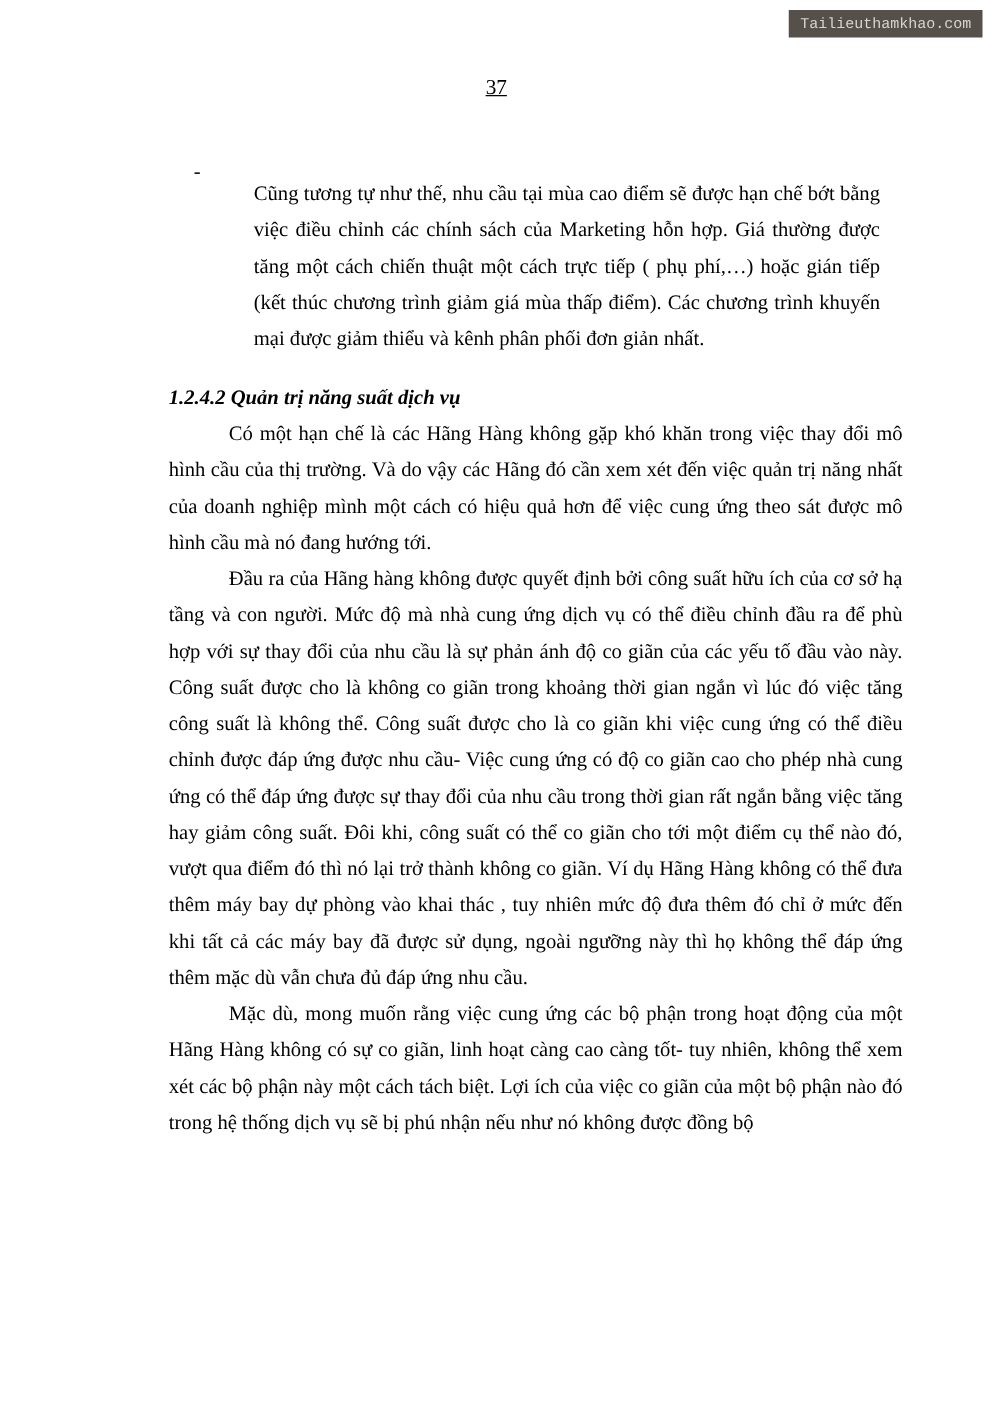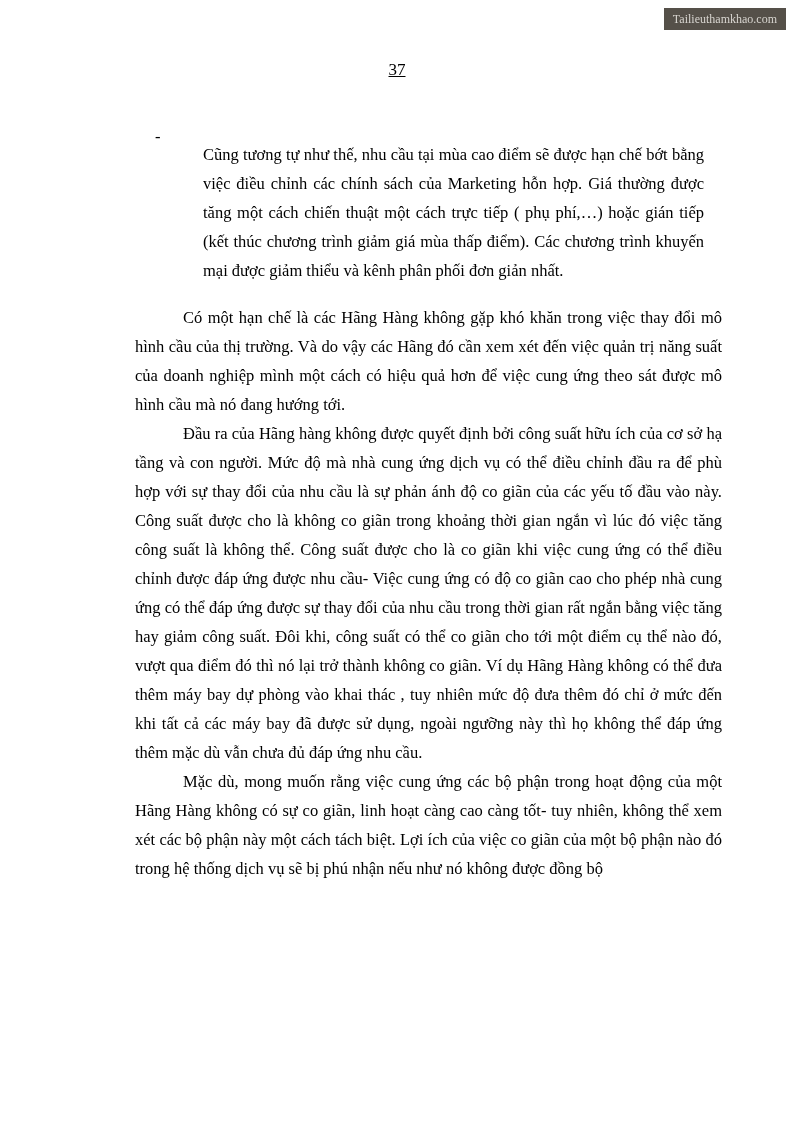--- a/index.html
+++ b/index.html
@@ -12,21 +12,21 @@
     font-family: "Liberation Serif", "DejaVu Serif", serif;
     position: relative;
     overflow: hidden;
   }
   .watermark {
     position: absolute;
     top: 8px;
     right: 8px;
     background: #555049;
     color: #d8d5d0;
-    font-family: Liberation Serif, serif;
+    font-family: Liberation Mono, monospace;
     font-size: 12px;
     line-height: 1;
     padding: 5px 9px;
   }
   .page-number {
     text-align: center;
     padding-top: 60px;
     font-size: 17px;
     text-decoration: underline;
   }
@@ -75,20 +75,21 @@
 <div class="page-number">37</div>
 
 <div class="content">
 
 
   <div class="bullet-row">
     <span class="bullet-marker">-</span>
     <p class="bullet-text">Cũng tương tự như thế, nhu cầu tại mùa cao điểm sẽ được hạn chế bớt bằng việc điều chỉnh các chính sách của Marketing hỗn hợp. Giá thường được tăng một cách chiến thuật một cách trực tiếp ( phụ phí,…) hoặc gián tiếp (kết thúc chương trình giảm giá mùa thấp điểm). Các chương trình khuyến mại được giảm thiểu và kênh phân phối đơn giản nhất.</p>
   </div>
 
+  <h3 class="section-heading">1.2.4.2 Quản trị năng suất dịch vụ</h3>
 
-  <p class="para">Có một hạn chế là các Hãng Hàng không gặp khó khăn trong việc thay đổi mô hình cầu của thị trường. Và do vậy các Hãng đó cần xem xét  đến việc quản trị năng suất của doanh nghiệp mình một cách có hiệu quả hơn để việc cung ứng theo sát được mô hình cầu mà nó đang hướng tới.</p>
+  <p class="para">Có một hạn chế là các Hãng Hàng không gặp khó khăn trong việc thay đổi mô hình cầu của thị trường. Và do vậy các Hãng đó cần xem xét  đến việc quản trị năng nhất của doanh nghiệp mình một cách có hiệu quả hơn để việc cung ứng theo sát được mô hình cầu mà nó đang hướng tới.</p>
 
   <p class="para">Đầu ra của Hãng hàng không được quyết định bởi công suất hữu ích của cơ sở hạ tầng và con người. Mức độ mà nhà cung ứng dịch vụ có thể điều chỉnh đầu ra để phù hợp với sự thay đổi của nhu cầu là sự phản ánh độ co giãn của các yếu tố đầu vào này. Công suất được cho là không co giãn  trong khoảng thời gian ngắn vì lúc đó việc tăng công suất là không thể. Công suất được cho là co giãn khi việc cung ứng có thể điều chỉnh được đáp ứng được nhu cầu- Việc cung ứng có độ co giãn cao cho phép nhà cung ứng có thể đáp ứng được sự thay đổi của nhu cầu trong thời gian rất ngắn bằng việc tăng hay giảm công suất.  Đôi khi, công suất có thể  co giãn cho tới một điểm cụ thể nào đó, vượt qua điểm đó thì nó lại trở thành không co giãn. Ví dụ Hãng Hàng không có thể đưa thêm máy bay dự phòng vào khai thác , tuy nhiên mức độ đưa thêm đó chỉ ở mức đến khi tất cả các máy bay đã được sử dụng, ngoài ngưỡng này thì họ không thể đáp ứng thêm mặc dù vẫn chưa đủ đáp ứng nhu cầu.</p>
 
   <p class="para">Mặc dù, mong muốn rằng việc cung ứng các bộ phận trong hoạt động của một Hãng Hàng không  có sự co giãn, linh hoạt càng cao càng tốt- tuy nhiên, không thể xem xét các bộ phận này một cách tách biệt. Lợi ích của việc co giãn của một bộ phận nào đó trong hệ thống dịch vụ sẽ bị phú nhận nếu như nó không được đồng bộ</p>
 
 </div>
 
 </body></html>

